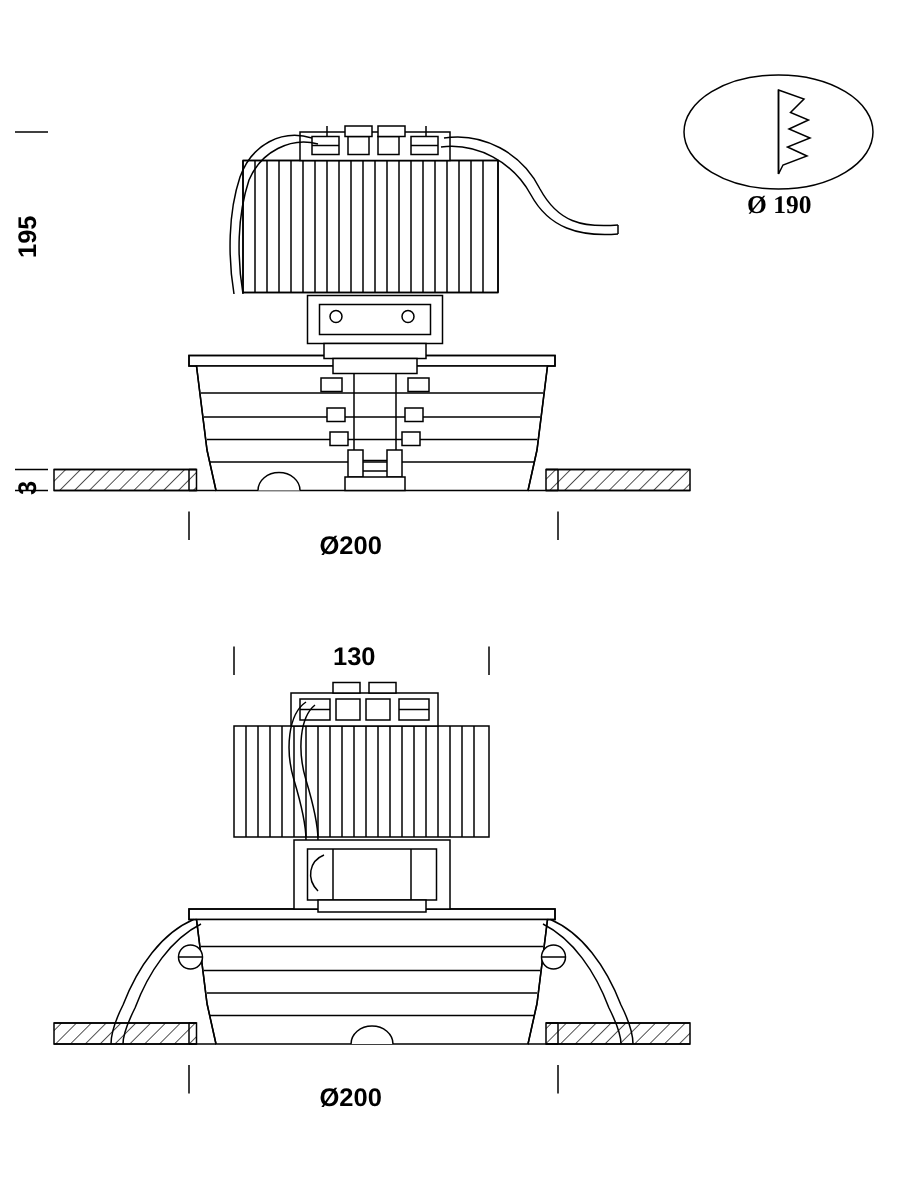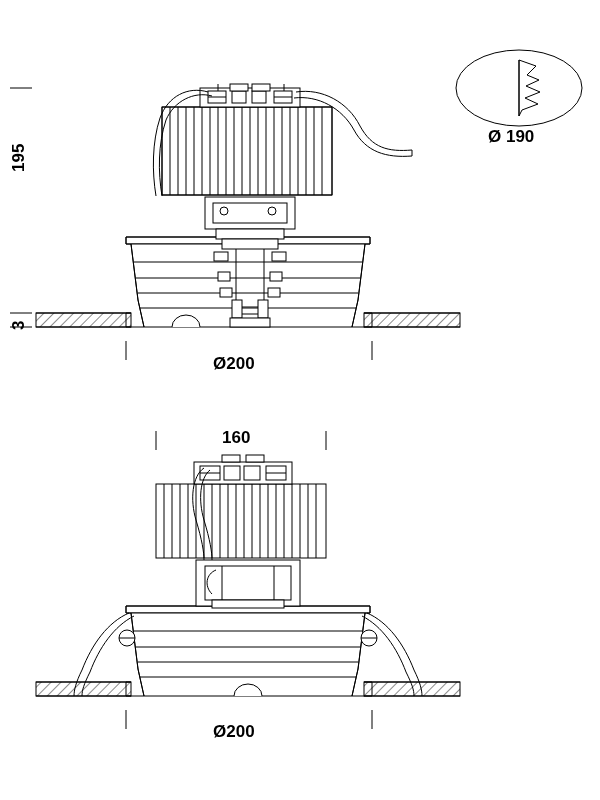--- a/index.html
+++ b/index.html
@@ -33,23 +33,24 @@
     left: 213px;
     top: 722px;
     font-size: 17px;
   }
   .dim-130 {
     left: 222px;
     top: 428px;
     font-size: 17px;
   }
   .dim-190 {
-    left: 488px;
+    left: 498px;
     top: 127px;
     font-size: 17px;
+    font-family: Liberation Serif, serif;
   }
   .dim-195 {
     left: 9px;
     top: 172px;
     font-size: 17px;
     transform: rotate(-90deg);
     transform-origin: left top;
   }
   .dim-3 {
     left: 9px;
@@ -316,17 +317,17 @@
           <line x1="372" y1="710" x2="372" y2="729"></line>
         </g>
       </g>
 
     </g>
   </svg>
 
   <div class="dim-label dim-195">195</div>
   <div class="dim-label dim-3">3</div>
   <div class="dim-label dim-200-top">Ø200</div>
-  <div class="dim-label dim-130">160</div>
+  <div class="dim-label dim-130">130</div>
   <div class="dim-label dim-200-bottom">Ø200</div>
   <div class="dim-label dim-190">Ø 190</div>
 
 </div>
 
 </body></html>

